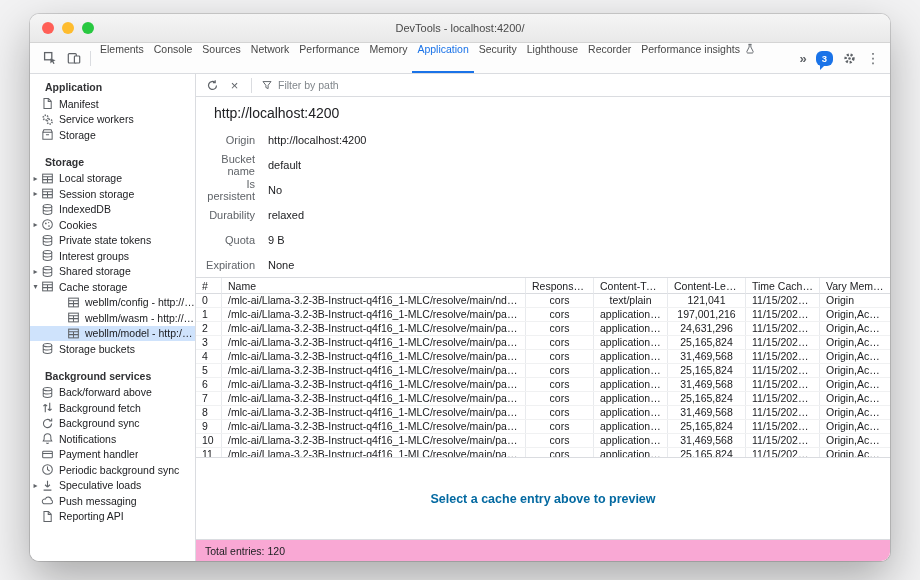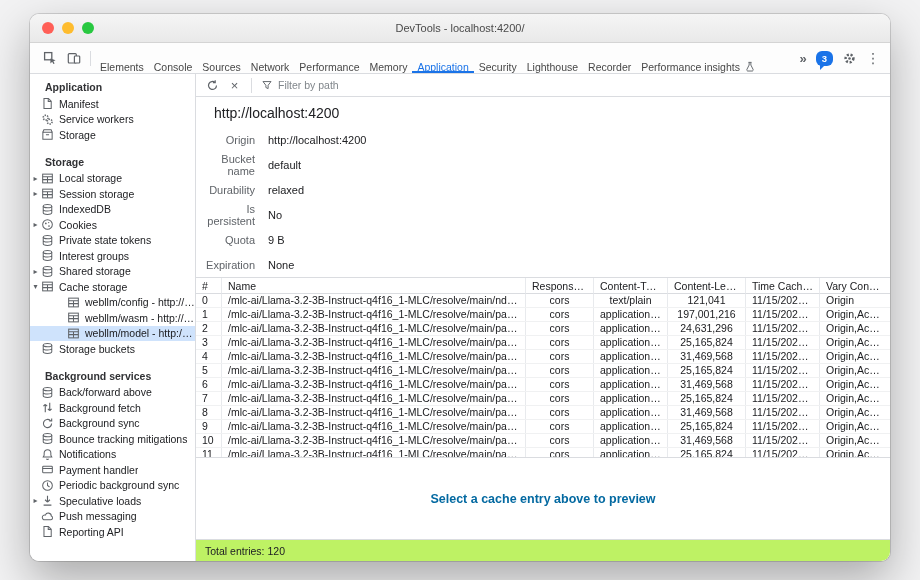--- a/index.html
+++ b/index.html
@@ -17,21 +17,21 @@
   .traffic { position:absolute; left:12px; top:50%; transform:translateY(-50%); display:flex; gap:8px; }
   .light { width:12px; height:12px; border-radius:50%; display:inline-block; }
   .light.red{background:#ff5f57;} .light.yellow{background:#febc2e;} .light.green{background:#28c840;}
   .win-title { text-align:center; font-size:11px; font-weight:500; color:#4a4a4a; line-height:28px; }
   
   .tabbar { flex:none; height:31px; display:flex; align-items:stretch; border-bottom:1px solid #dadce0; background:#fdfdfd; padding:0 4px 0 8px; overflow:hidden; }
   .tb-iconbtn { width:24px; display:flex; align-items:center; justify-content:center; background:none; border:none; cursor:pointer; }
   .tb-iconbtn svg { width:14px; height:14px; }
   .vsep { width:1px; height:15px; background:#dadce0; align-self:center; margin:0 4px; }
   .tabs { display:flex; align-items:stretch; flex:none; }
-  .tab { display:flex; align-items:flex-end; gap:4px; padding:0 5px; font-size:10.5px; color:#474747; cursor:pointer; white-space:nowrap; }
+  .tab { display:flex; align-items:flex-start; gap:4px; padding:0 5px; font-size:10.5px; color:#474747; cursor:pointer; white-space:nowrap; }
   .tab.active { color:#1a73e8; box-shadow:inset 0 -2px 0 #1a73e8; }
   .tab .icon svg { width:12px; height:12px; display:block; }
   .tab-right { margin-left:auto; display:flex; align-items:center; gap:9px; padding:0 6px; color:#5f6368; }
   .more-tabs { font-size:13px; font-weight:bold; color:#5f6368; background:none; border:none; cursor:pointer; }
   .msg-badge { position:relative; background:#1a73e8; color:#fff; font-size:9.5px; font-weight:bold; border-radius:6px; padding:2px 6px; border:none; cursor:pointer; }
   .msg-badge::after { content:''; position:absolute; left:4px; bottom:-4px; border:3px solid transparent; border-top-color:#1a73e8; border-left-color:#1a73e8; }
   .plain-btn { background:none; border:none; cursor:pointer; color:#5f6368; display:flex; align-items:center; }
   .plain-btn svg { width:15px; height:15px; }
   .kebab { font-size:14px; color:#5f6368; }
   
@@ -65,21 +65,21 @@
   
   .datagrid { flex:none; border-top:1px solid #dadce0; font-size:10.5px; }
   .dg-row { display:grid; grid-template-columns:26px minmax(0,1fr) 68px 74px 78px 74px 70px; }
   .dg-cell { padding:0 6px; height:13px; line-height:13px; overflow:hidden; white-space:nowrap; text-overflow:ellipsis; border-right:1px solid #e8eaed; }
   .dg-cell:last-child { border-right:none; }
   .dg-header .dg-cell { height:16px; line-height:16px; color:#202124; border-bottom:1px solid #dadce0; background:#fff; }
   .dg-body { height:163px; overflow:hidden; }
   .dg-body .dg-row { border-bottom:1px solid #f0f1f2; cursor:pointer; }
   .dg-body .c2, .dg-body .c3, .dg-body .c4 { text-align:center; }
   .preview { flex:1; border-top:1px solid #dadce0; display:flex; align-items:center; justify-content:center; color:#0369a1; font-weight:bold; font-size:12.5px; }
-  .footerbar { flex:none; height:22px; border-top:1px solid #dadce0; display:flex; align-items:center; padding:0 9px; font-size:10.5px; color:#202124; background:#bef264; }
+  .footerbar { flex:none; height:22px; border-top:1px solid #dadce0; display:flex; align-items:center; padding:0 9px; font-size:10.5px; color:#202124; background:#f9a8d4; }
 </style>
 </head>
 <body>
 
 <div class="desktop">
   <div class="window">
 
     <div class="titlebar">
       <div class="traffic">
         <span class="light red"></span>
@@ -339,30 +339,20 @@
             </div>
             <div class="sb-item">
               <span class="chev"></span>
               <span class="icon">
                 <svg viewBox="0 0 14 14">
                   <path d="M11.4 7a4.4 4.4 0 1 1-1.3-3.1" fill="none" stroke="#5f6368" stroke-width="1.2"></path>
                   <path d="M11.5 1.6v2.6H8.9" fill="none" stroke="#5f6368" stroke-width="1.2"></path>
                 </svg>
               </span>
               <span class="sb-label">Background sync</span>
-            </div>
-            <div class="sb-item">
-              <span class="chev"></span>
-              <span class="icon">
-                <svg viewBox="0 0 14 14">
-                  <ellipse cx="7" cy="3.4" rx="4.6" ry="1.7" fill="none" stroke="#5f6368" stroke-width="1.1"></ellipse>
-                  <path d="M2.4 3.4v7.2c0 .95 2.06 1.7 4.6 1.7s4.6-.75 4.6-1.7V3.4M2.4 7c0 .95 2.06 1.7 4.6 1.7S11.6 7.95 11.6 7" fill="none" stroke="#5f6368" stroke-width="1.1"></path>
-                </svg>
-              </span>
-              <span class="sb-label">Bounce tracking mitigations</span>
             </div>
             <div class="sb-item">
               <span class="chev"></span>
               <span class="icon">
                 <svg viewBox="0 0 14 14">
                   <path d="M7 1.8a3.6 3.6 0 0 1 3.6 3.6v2.4l1 2H2.4l1-2V5.4A3.6 3.6 0 0 1 7 1.8z" fill="none" stroke="#5f6368" stroke-width="1.1"></path>
                   <path d="M5.9 11.6a1.15 1.15 0 0 0 2.2 0" fill="none" stroke="#5f6368" stroke-width="1.1"></path>
                 </svg>
               </span>
               <span class="sb-label">Notifications</span>
@@ -441,46 +431,46 @@
           <div class="meta" id="metadata">
               <div class="meta-row">
                 <span class="meta-label">Origin</span>
                 <span class="meta-value">http://localhost:4200</span>
               </div>
               <div class="meta-row">
                 <span class="meta-label">Bucket name</span>
                 <span class="meta-value">default</span>
               </div>
               <div class="meta-row">
+                <span class="meta-label">Is persistent</span>
+                <span class="meta-value">No</span>
+              </div>
+              <div class="meta-row">
                 <span class="meta-label">Durability</span>
                 <span class="meta-value">relaxed</span>
-              </div>
-              <div class="meta-row">
-                <span class="meta-label">Is persistent</span>
-                <span class="meta-value">No</span>
               </div>
               <div class="meta-row">
                 <span class="meta-label">Quota</span>
                 <span class="meta-value">9 B</span>
               </div>
               <div class="meta-row">
                 <span class="meta-label">Expiration</span>
                 <span class="meta-value">None</span>
               </div>
             </div>
 
           <div class="datagrid">
             <div class="dg-row dg-header" id="dg-header">
                 <div class="dg-cell c0">#</div>
                 <div class="dg-cell c1">Name</div>
                 <div class="dg-cell c2">Response-Type</div>
                 <div class="dg-cell c3">Content-Type</div>
                 <div class="dg-cell c4">Content-Length</div>
                 <div class="dg-cell c5">Time Cached</div>
-                <div class="dg-cell c6">Vary Console</div>
+                <div class="dg-cell c6">Vary Memory</div>
               </div>
             <div class="dg-body" id="dg-body">
                 <div class="dg-row">
                   <div class="dg-cell c0">0</div>
                   <div class="dg-cell c1">/mlc-ai/Llama-3.2-3B-Instruct-q4f16_1-MLC/resolve/main/ndarray-c...</div>
                   <div class="dg-cell c2">cors</div>
                   <div class="dg-cell c3">text/plain</div>
                   <div class="dg-cell c4">121,041</div>
                   <div class="dg-cell c5">11/15/2024, 10...</div>
                   <div class="dg-cell c6">Origin</div>

